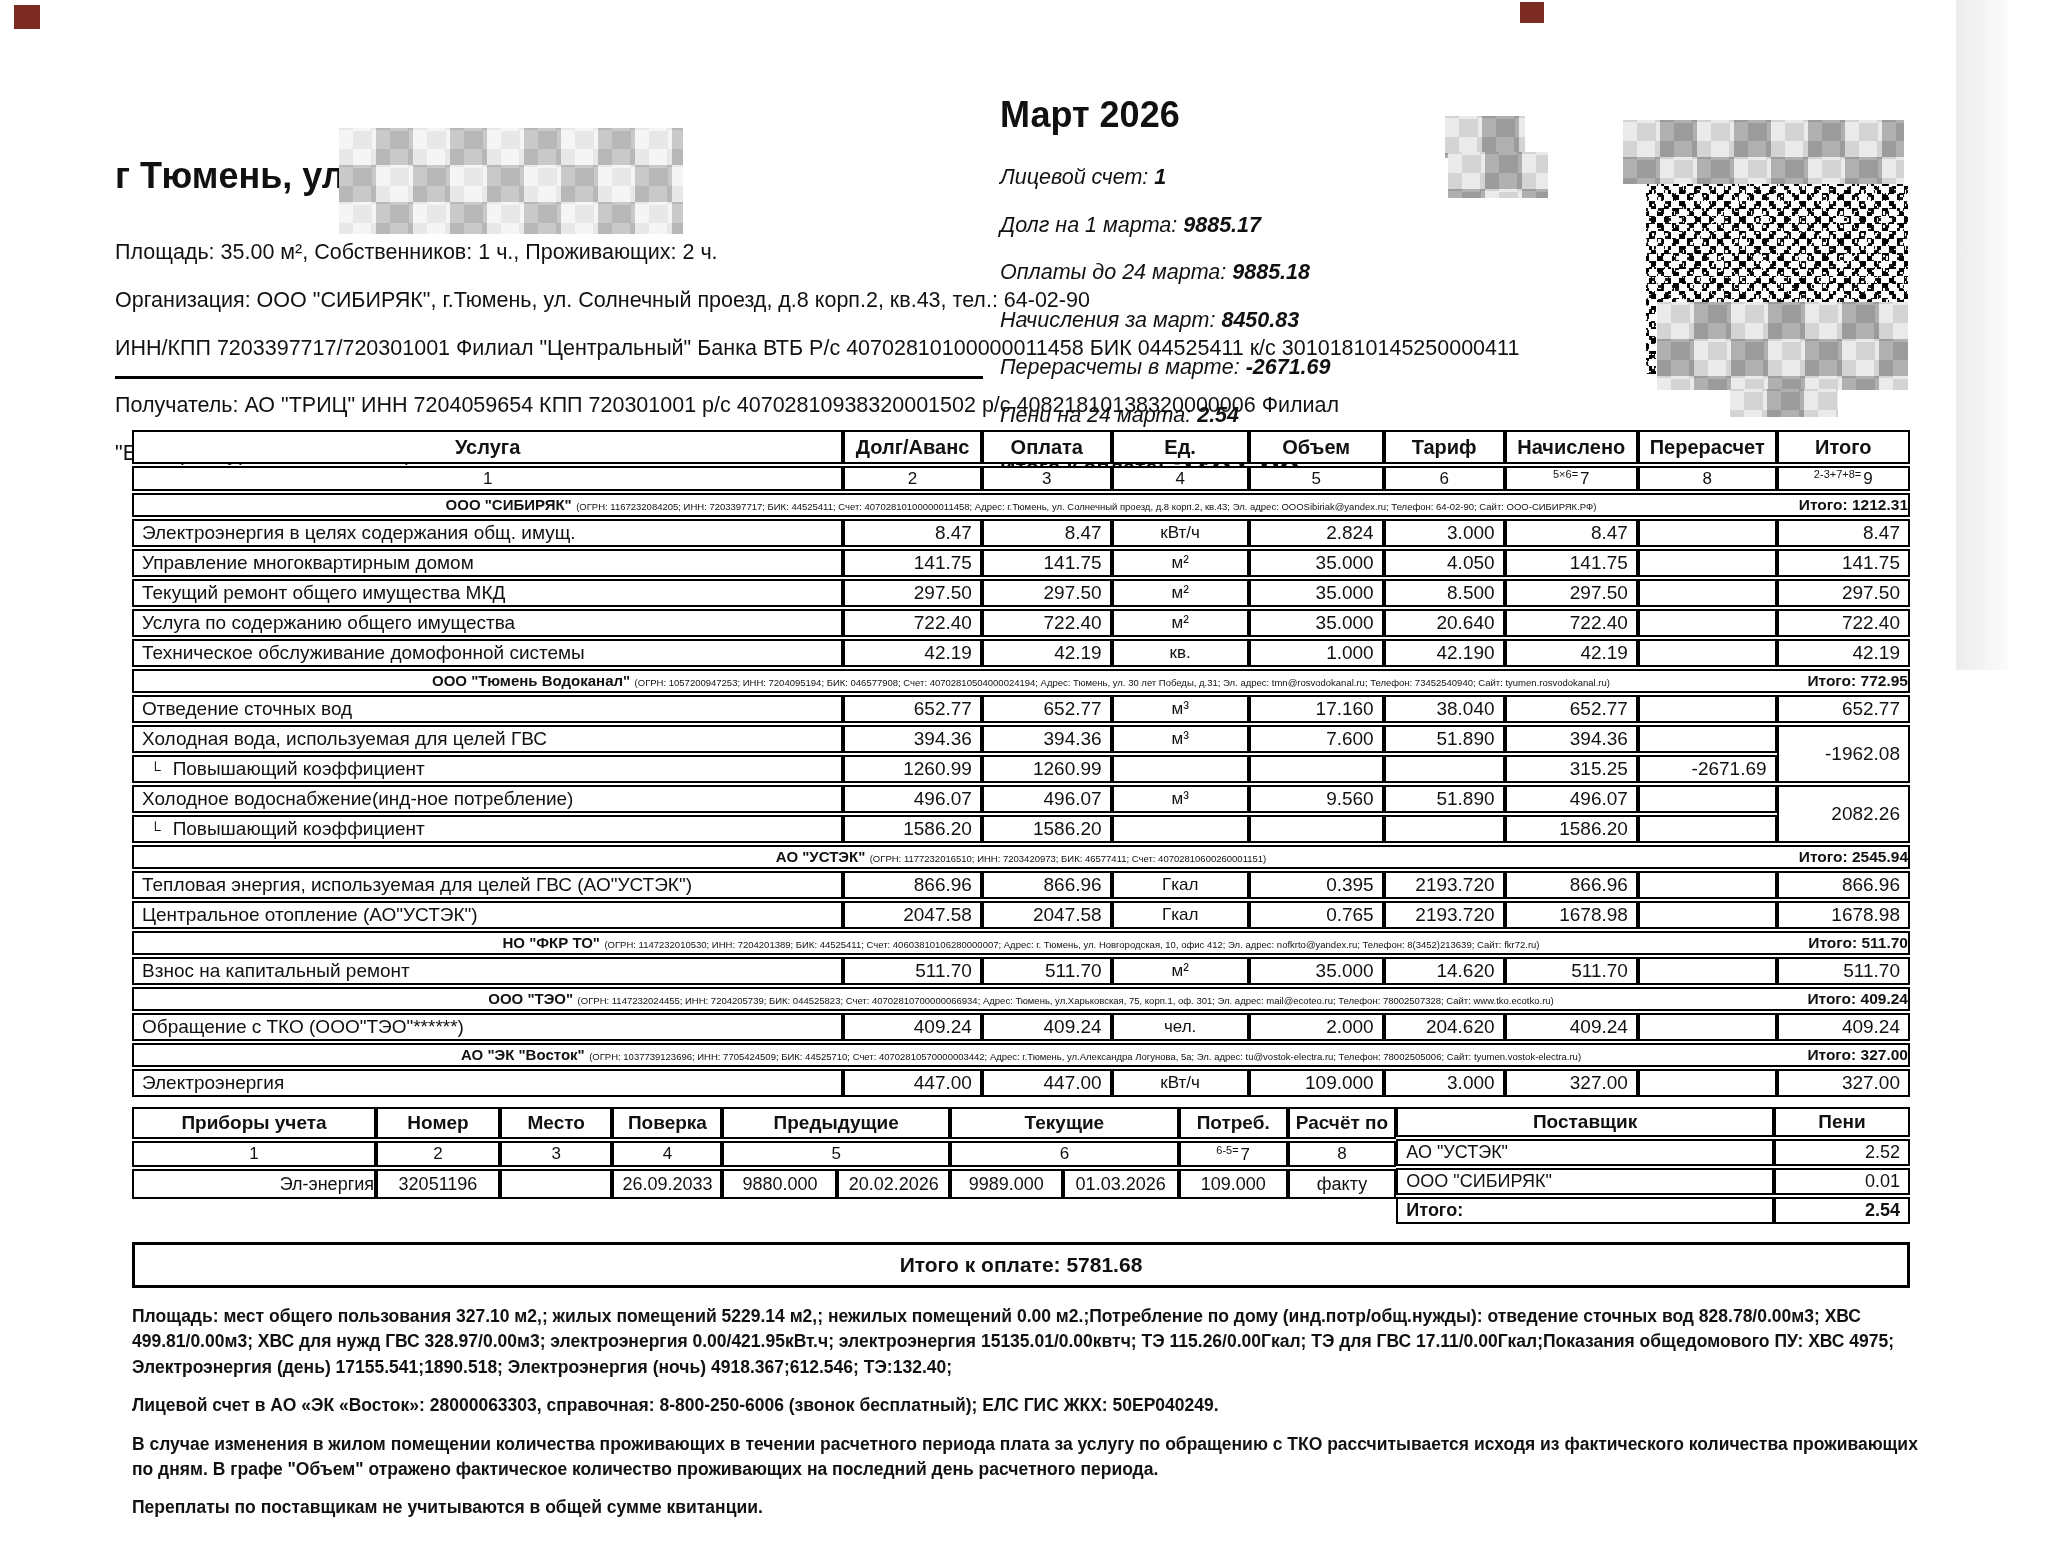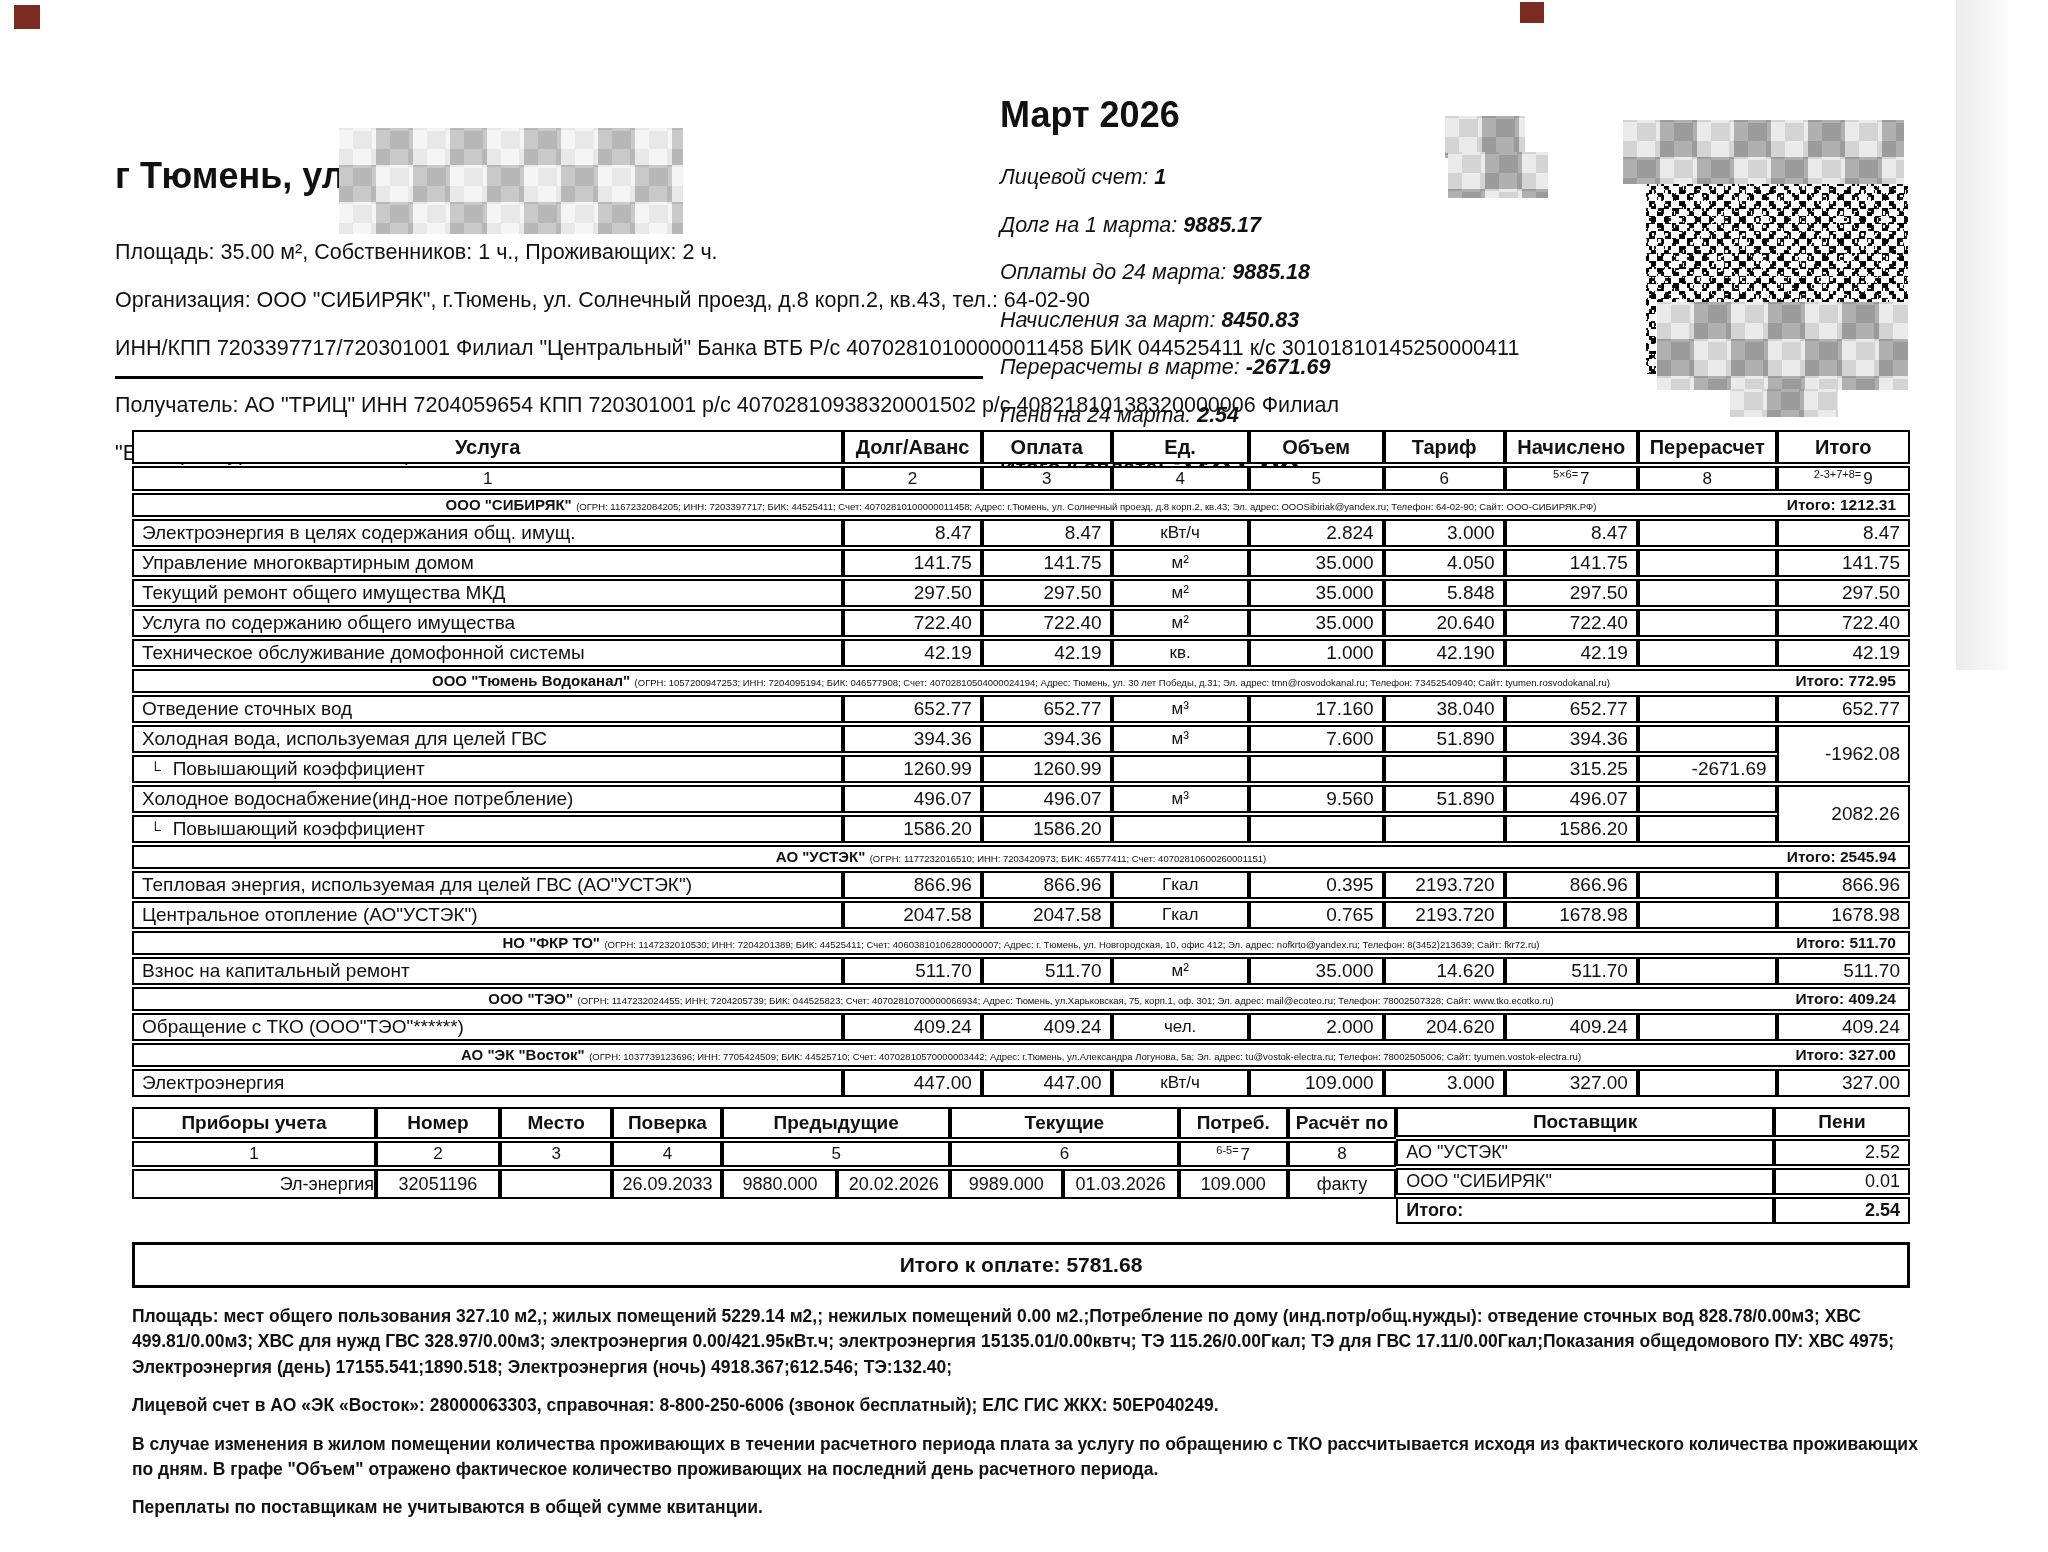--- a/index.html
+++ b/index.html
@@ -60,21 +60,21 @@
   table.grid { border-collapse:separate; border-spacing:0 2px; width:100%; table-layout:fixed; }
   table.grid th, table.grid td { border:2px solid #000; background:#fff; vertical-align:middle;
     overflow:hidden; white-space:nowrap; }
   .colhead { font-size:20px; font-weight:bold; text-align:center; height:34px; }
   .colnum  { font-size:17px; text-align:center; height:24px; }
   .formula { font-size:11px; vertical-align:6px; margin-right:2px; }
 
   .sec-cell { position:relative; height:24px; padding:0 8px; text-align:center; }
   .sec-name { font-size:15px; }
   .sec-details { font-size:9.5px; }
-  .sec-total { position:absolute; right:12px; top:50%; transform:translateY(-50%); font-size:15.5px; font-weight:bold; }
+  .sec-total { position:absolute; right:0; top:50%; transform:translateY(-50%); font-size:15.5px; font-weight:bold; }
 
   .charge-row td { height:28px; font-size:19px; }
   td.svc { text-align:left; padding:1px 8px; }
   td.num { text-align:right; padding:1px 8px; }
   td.ctr { text-align:center; font-size:17px; }
   .sub-glyph { font-size:15px; margin:0 12px 0 8px; }
 
   .bottom { display:flex; align-items:flex-start; margin-top:6px; }
   table.meters { width:1280px; }
   table.meters .colhead { font-size:19px; height:32px; }
@@ -224,21 +224,21 @@
             <td class="num">141.75</td>
             <td class="num"></td>
             <td class="num">141.75</td>
           </tr>
           <tr class="charge-row">
             <td class="svc"><span>Текущий ремонт общего имущества МКД</span></td>
             <td class="num">297.50</td>
             <td class="num">297.50</td>
             <td class="ctr">м²</td>
             <td class="num">35.000</td>
-            <td class="num">5.848</td>
+            <td class="num">8.500</td>
             <td class="num">297.50</td>
             <td class="num"></td>
             <td class="num">297.50</td>
           </tr>
           <tr class="charge-row">
             <td class="svc"><span>Услуга по содержанию общего имущества</span></td>
             <td class="num">722.40</td>
             <td class="num">722.40</td>
             <td class="ctr">м²</td>
             <td class="num">35.000</td>

